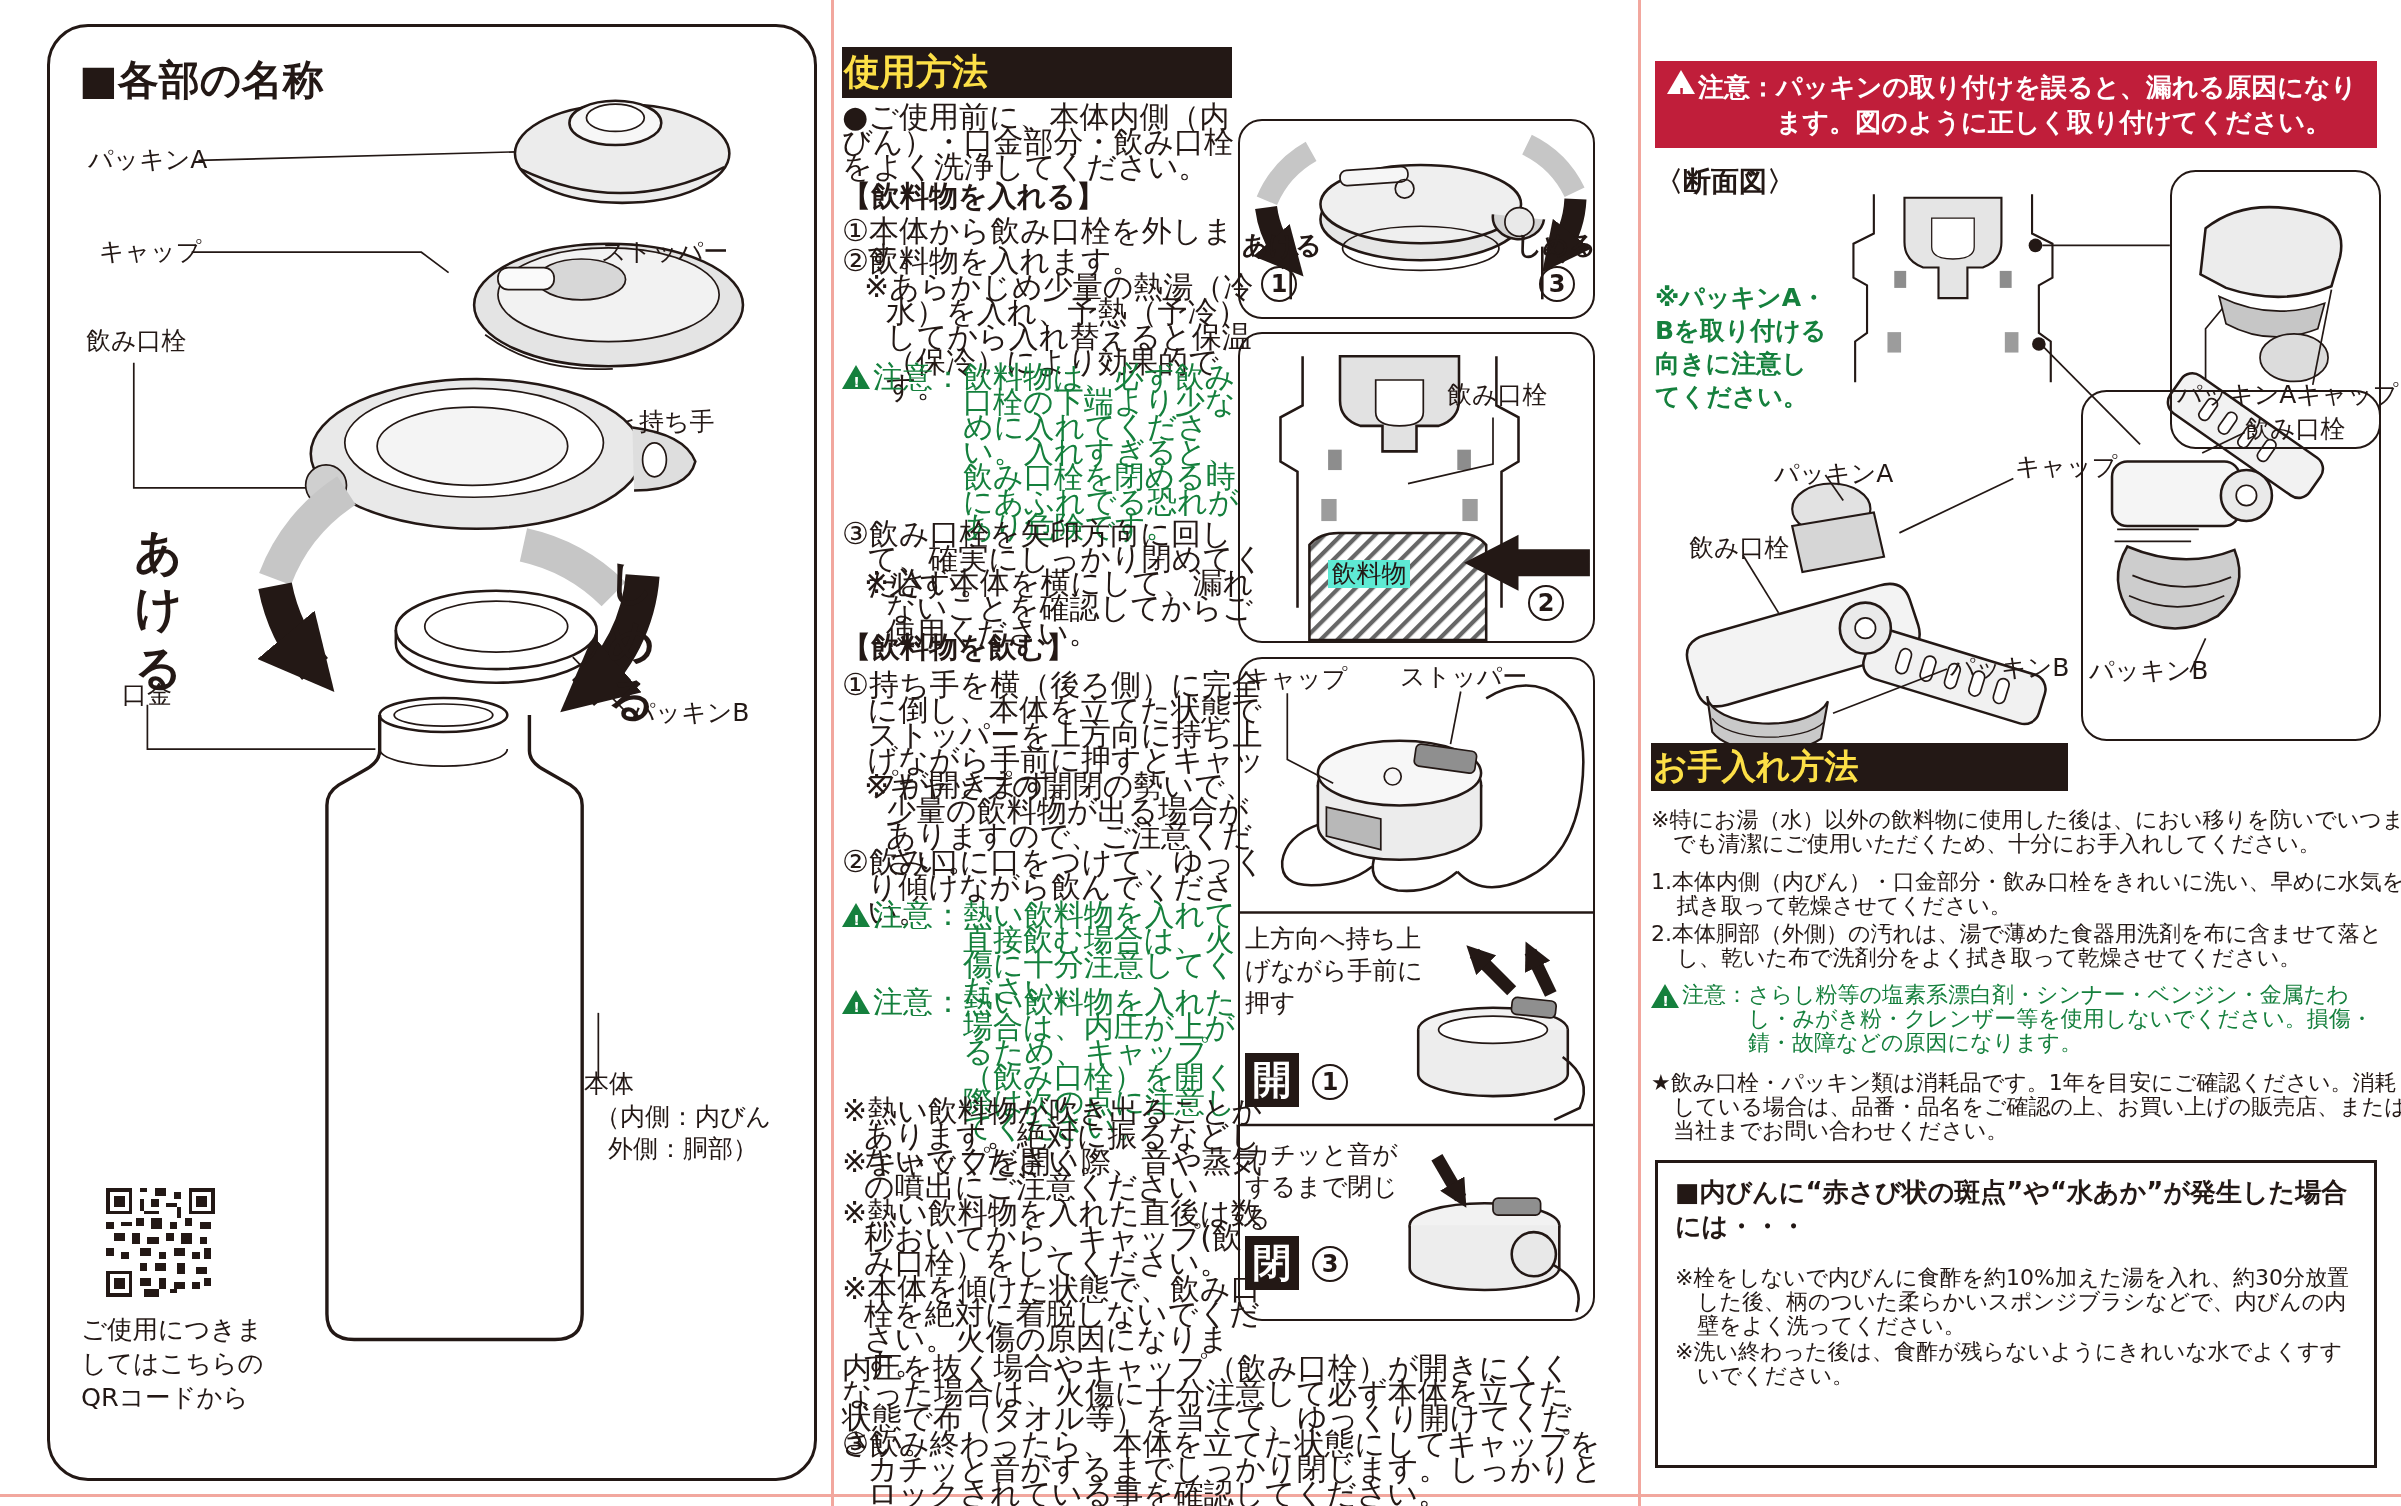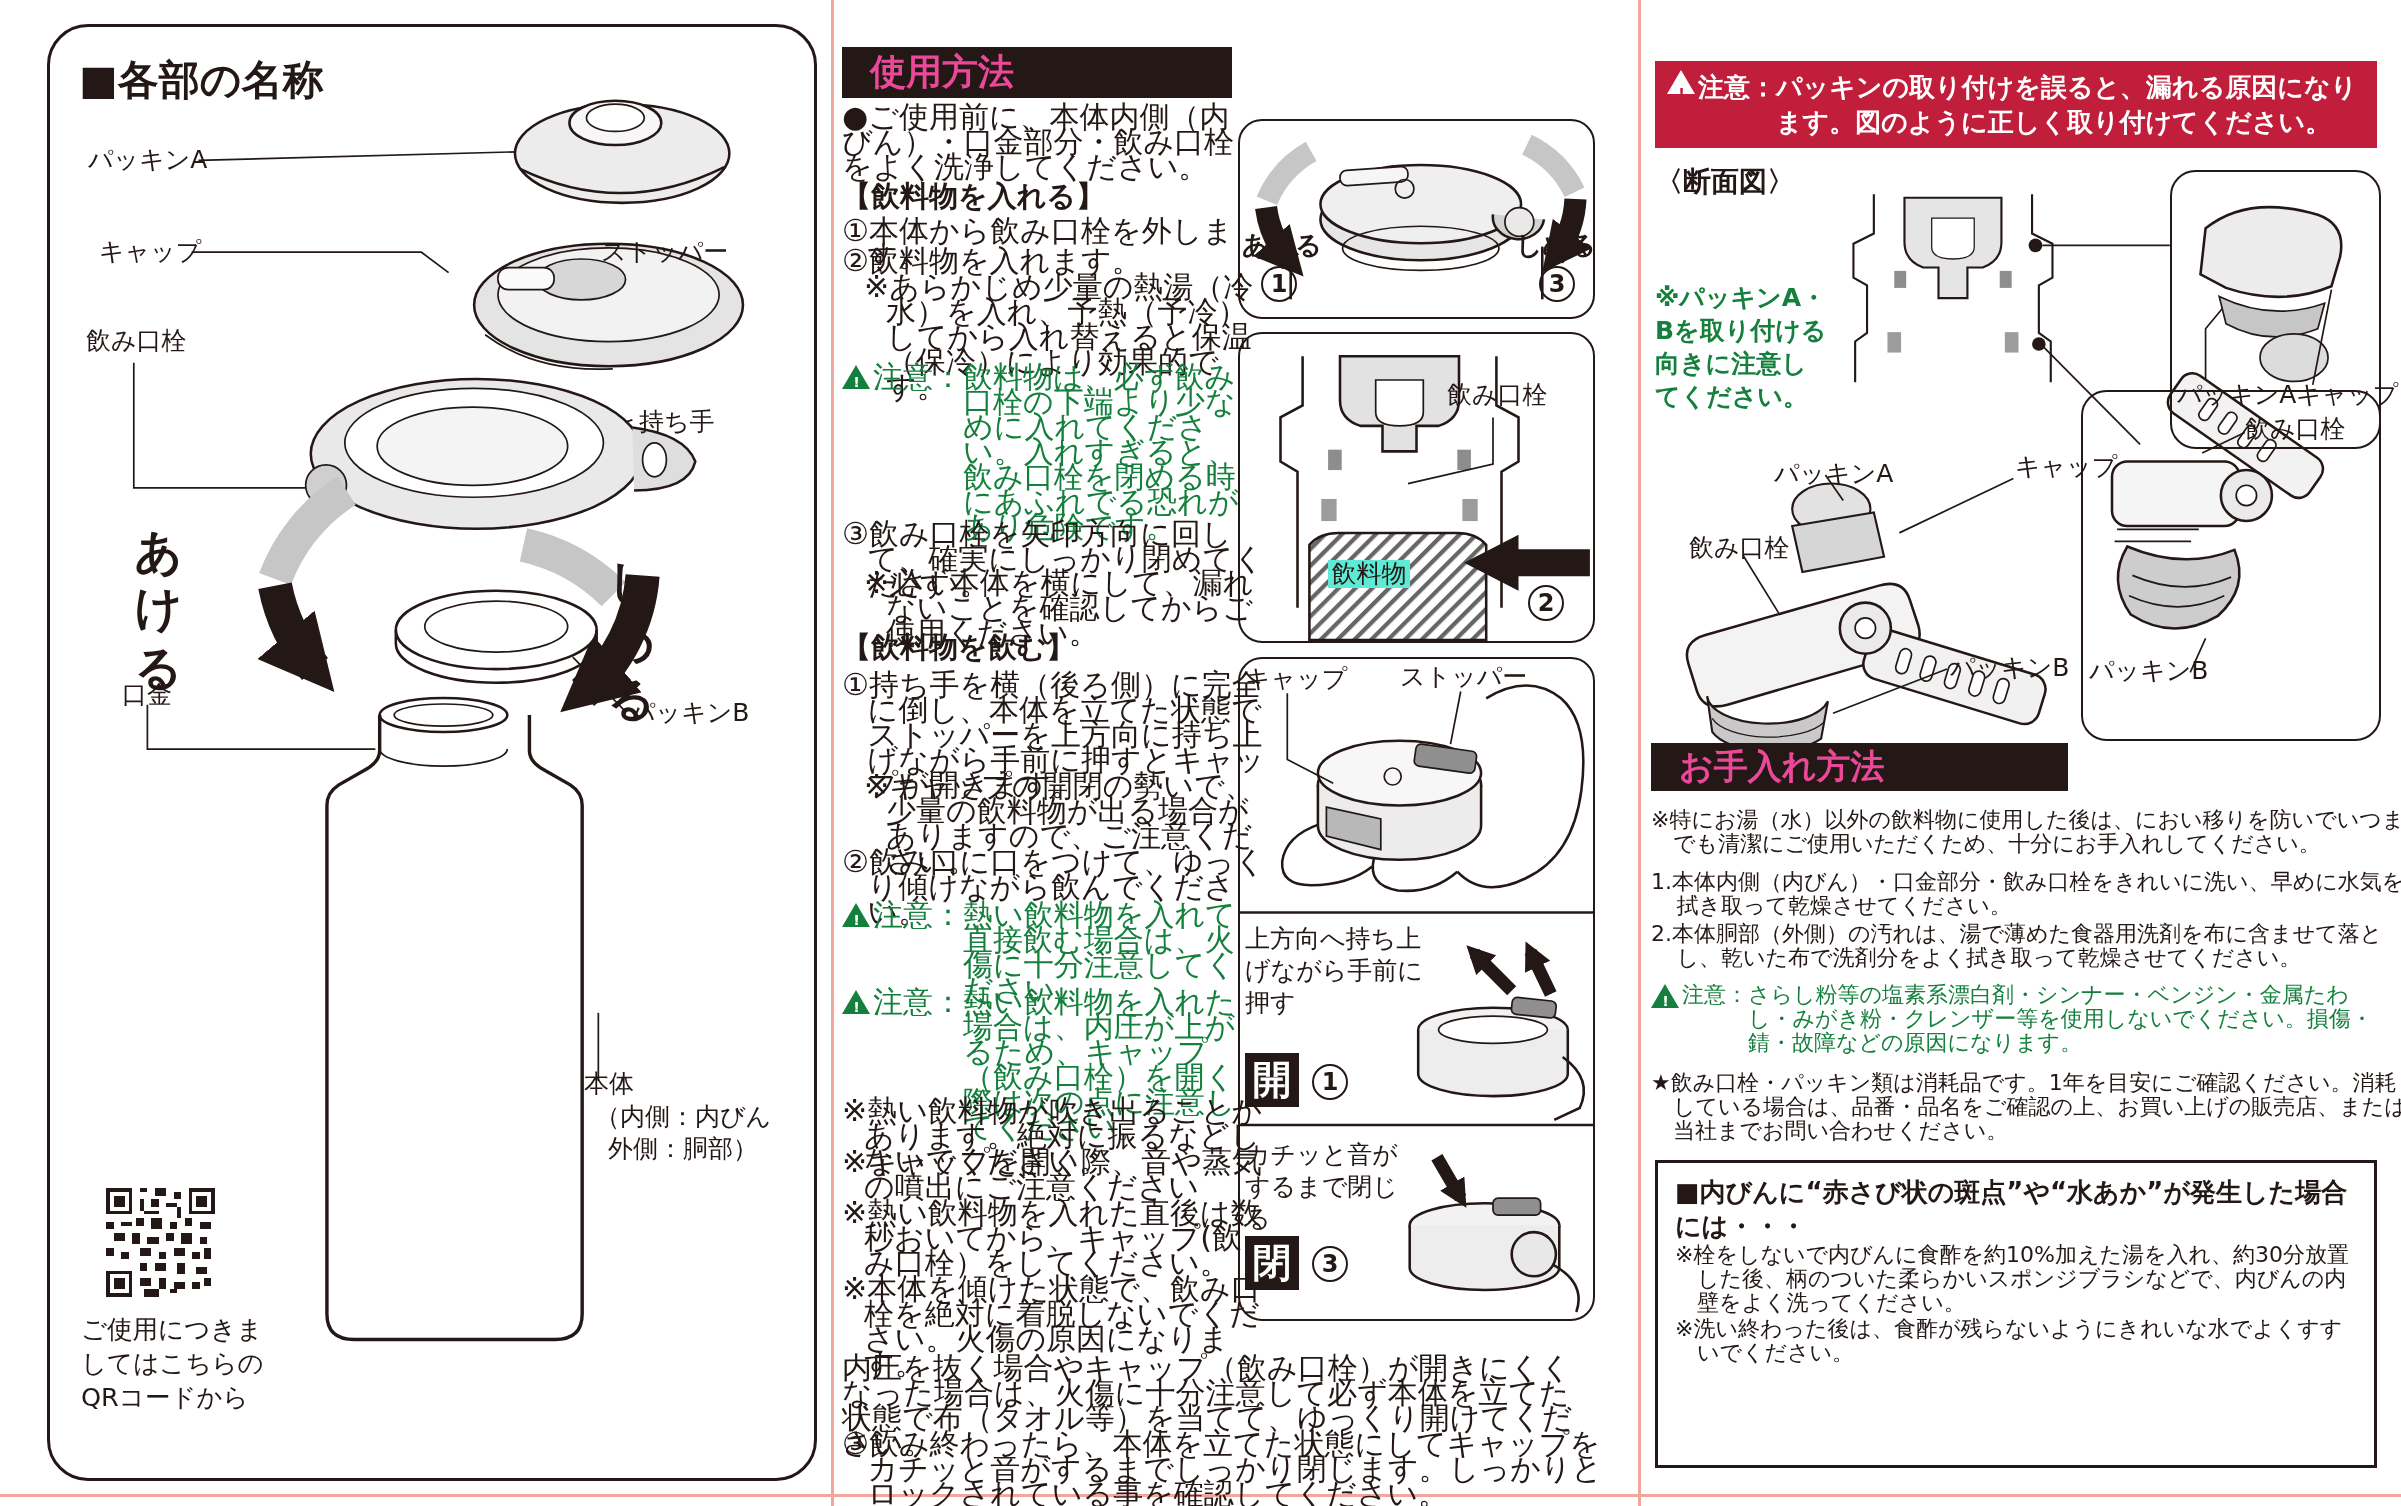--- a/index.html
+++ b/index.html
@@ -7,22 +7,22 @@
         font-family:"DejaVu Sans",sans-serif;color:#231815;}
   .abs{position:absolute;}
   .vline{position:absolute;top:0;width:3.4px;height:1506px;background:#f2a79e;}
   .hline{position:absolute;left:0;top:1494px;width:2401px;height:3.4px;background:#f2a79e;}
   .panel{position:absolute;left:47px;top:24px;width:770px;height:1457px;
          border:3.4px solid #231815;border-radius:41px;box-sizing:border-box;}
   .t{font-size:30px;line-height:25px;}
   .t2{font-size:22px;line-height:24px;}
   .bold{font-weight:bold;}
   .red{color:#15803d;}
-  .bar{background:#231815;color:#ec4899;font-weight:bold;display:flex;align-items:center;
-       padding-left:28px;box-sizing:border-box;}
+  .bar{background:#231815;color:#fde047;font-weight:bold;display:flex;align-items:center;
+       padding-left:2px;box-sizing:border-box;}
   .sec-title{font-size:29px;font-weight:bold;line-height:32px;}
   .h1{padding-left:22px;text-indent:-22px;}
   .hnum{padding-left:25.5px;text-indent:-25.5px;}
   .hd{padding-left:25.5px;text-indent:-25.5px;}
   .ml{margin-left:22px;}
   .caution{display:flex;align-items:flex-start;}
   .caution .lbl{white-space:nowrap;display:flex;align-items:flex-start;}
   .caution .bd{flex:1;}
   .triwrap{position:relative;display:inline-block;width:31px;height:25.5px;flex:none;}
   .tri{position:absolute;left:0;top:0.9px;width:0;height:0;border-left:14.5px solid transparent;
@@ -418,19 +418,19 @@
       <span class="triwrap">
           <span class="tri"></span>
         </span>
       <span class="lbl">注意：</span>
       <span class="bd">さらし粉等の塩素系漂白剤・シンナー・ベンジン・金属たわし・みがき粉・クレンザー等を使用しないでください。損傷・錆・故障などの原因になります。</span>
     </div>
     <div class="abs t2 h1" style="left:1651px;top:1071px;width:739px">★飲み口栓・パッキン類は消耗品です。1年を目安にご確認ください。消耗している場合は、品番・品名をご確認の上、お買い上げの販売店、または当社までお問い合わせください。</div>
 
     <div class="abs rustbox" style="left:1655px;top:1160px;width:722px;height:308px">
       <div class="rust-title">■内びんに“赤さび状の斑点”や“水あか”が発生した場合には・・・</div>
-      <div class="t2 h1" style="margin-top:0">※栓をしないで内びんに食酢を約10%加えた湯を入れ、約30分放置した後、柄のついた柔らかいスポンジブラシなどで、内びんの内壁をよく洗ってください。</div>
+      <div class="t2 h1" style="margin-top:23px">※栓をしないで内びんに食酢を約10%加えた湯を入れ、約30分放置した後、柄のついた柔らかいスポンジブラシなどで、内びんの内壁をよく洗ってください。</div>
       <div class="t2 h1" style="margin-top:1.7px">※洗い終わった後は、食酢が残らないようにきれいな水でよくすすいでください。</div>
     </div>
   </div>
 
 </div>
 
 
 </body></html>

